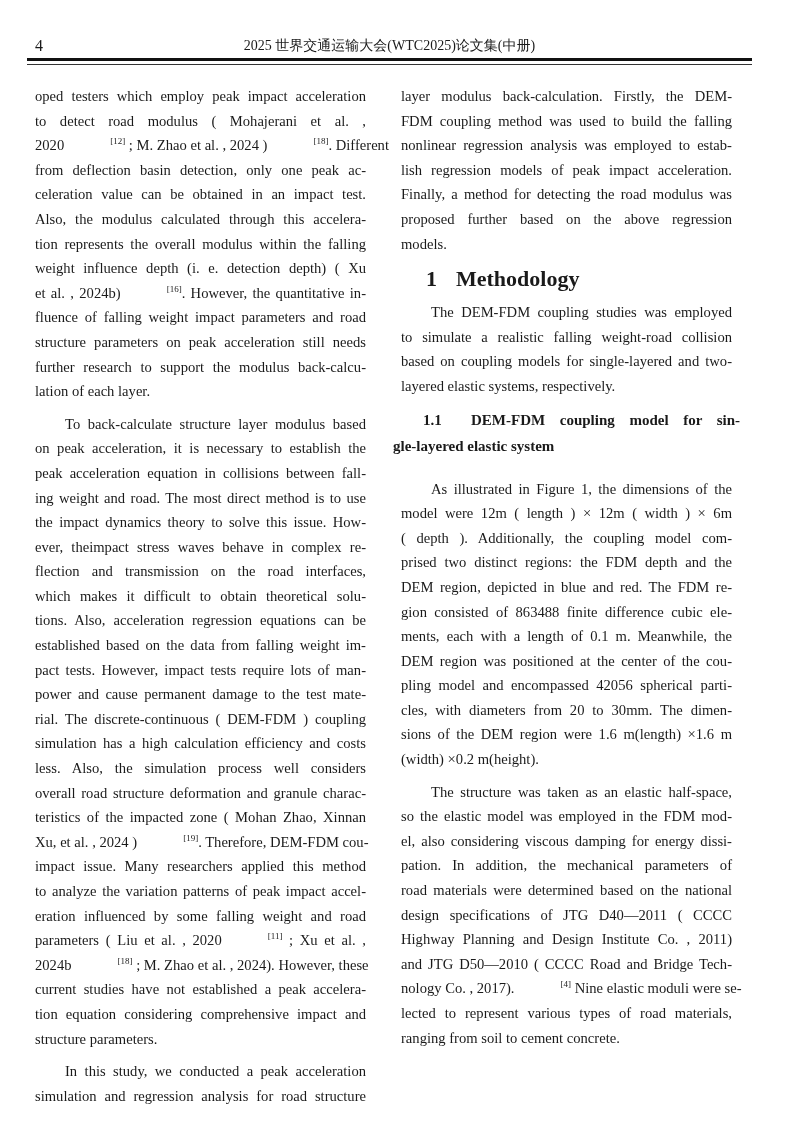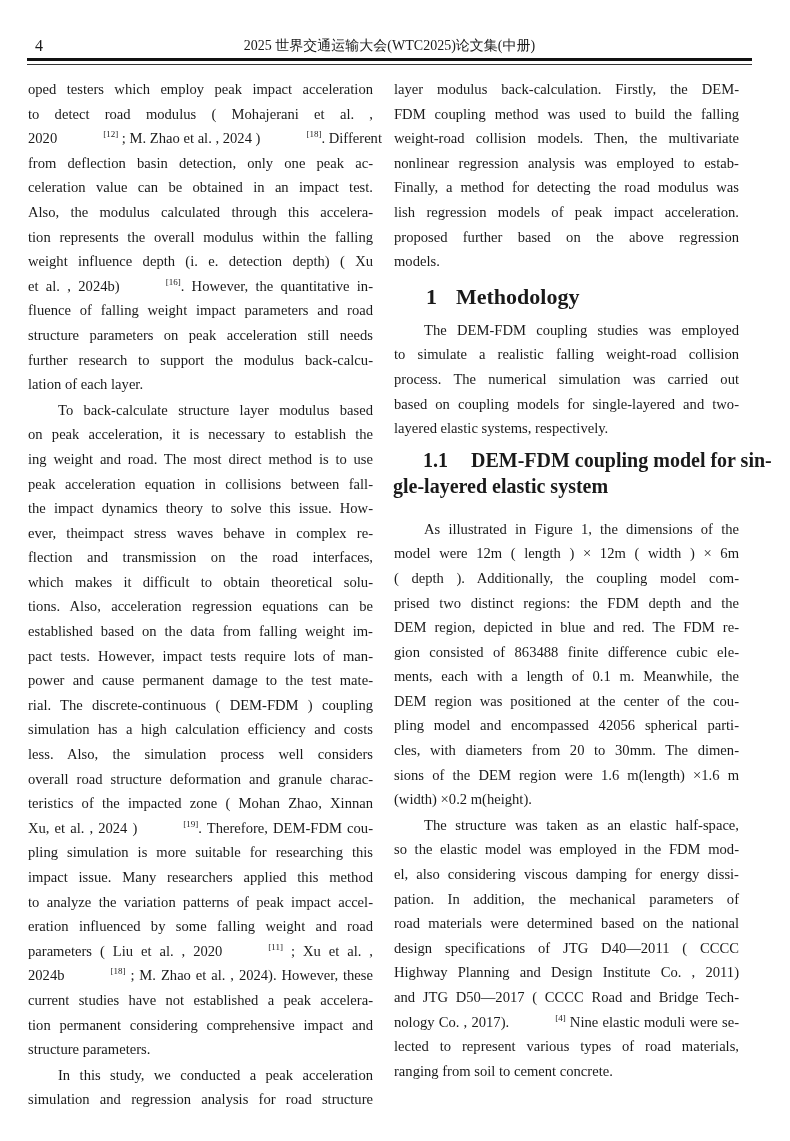--- a/index.html
+++ b/index.html
@@ -14,30 +14,30 @@
     }
     .running-head .page-no { position: absolute; left: 8px; top: 0; font-size: 16px; }
     .running-head .journal { position: absolute; left: 0; right: 0; text-align: center; font-weight: normal; font-size: 14px; }
     .rule-thick { position: absolute; left: 27px; right: 38px; top: 58px; height: 3px; background: #111; }
     .rule-thin { position: absolute; left: 27px; right: 38px; top: 64px; height: 1px; background: #333; }
 
     .col { position: absolute; top: 76px; width: 347px; font-size: 14.6px; line-height: 24.6px; }
     .col-left { left: 27px; }
     .col-right { left: 393px; }
 
-    .para { margin: 1px; text-align: justify; text-align-last: auto; hyphens: manual; }
+    .para { margin: 8px; text-align: justify; text-align-last: auto; hyphens: manual; }
     .para .line { display: block; text-align: justify; text-align-last: justify; white-space: nowrap; height: 24.6px; }
     .para .line.last { text-align-last: left; }
     .indent { padding-left: 30px; }
 
     sup.cite { font-size: 9px; vertical-align: 6px; line-height: 0; padding-left: 46px; }
 
     .h1 { font-family: "Liberation Serif", serif; font-weight: bold; font-size: 22px; margin: 11px 0 9px 0; height: 24px; line-height: 24px; }
     .h1 .num { display: inline-block; width: 30px; padding-left: 33px; }
-    .h2 { font-size: 20px; line-height: 26px; margin: 6px 0 18px 0; }
+    .h2 { font-size: 15px; line-height: 26px; margin: 6px 0 18px 0; }
     .h2 .line { display: block; white-space: nowrap; text-align: justify; text-align-last: justify; }
     .h2 .line.last { text-align-last: left; }
     .h2 .num { display: inline-block; width: 48px; }
   </style>
 </head>
 <body>
 
 <header>
   <div class="running-head">
     <span class="page-no">4</span>
@@ -59,71 +59,68 @@
       <span class="line">weight influence depth (i. e. detection depth) ( Xu</span>
       <span class="line">et al. , 2024b)<sup class="cite">[16]</sup>. However, the quantitative in-</span>
       <span class="line">fluence of falling weight impact parameters and road</span>
       <span class="line">structure parameters on peak acceleration still needs</span>
       <span class="line">further research to support the modulus back-calcu-</span>
       <span class="line last">lation of each layer.</span>
     </p>
   <p class="para indent-first">
       <span class="line indent">To back-calculate structure layer modulus based</span>
       <span class="line">on peak acceleration, it is necessary to establish the</span>
+      <span class="line">peak acceleration equation in collisions between fall-</span>
       <span class="line">ing weight and road. The most direct method is to use</span>
-      <span class="line">peak acceleration equation in collisions between fall-</span>
       <span class="line">the impact dynamics theory to solve this issue. How-</span>
       <span class="line">ever, theimpact stress waves behave in complex re-</span>
       <span class="line">flection and transmission on the road interfaces,</span>
       <span class="line">which makes it difficult to obtain theoretical solu-</span>
       <span class="line">tions. Also, acceleration regression equations can be</span>
       <span class="line">established based on the data from falling weight im-</span>
       <span class="line">pact tests. However, impact tests require lots of man-</span>
       <span class="line">power and cause permanent damage to the test mate-</span>
       <span class="line">rial. The discrete-continuous ( DEM-FDM ) coupling</span>
       <span class="line">simulation has a high calculation efficiency and costs</span>
       <span class="line">less. Also, the simulation process well considers</span>
       <span class="line">overall road structure deformation and granule charac-</span>
       <span class="line">teristics of the impacted zone ( Mohan Zhao, Xinnan</span>
       <span class="line">Xu, et al. , 2024 )<sup class="cite">[19]</sup>. Therefore, DEM-FDM cou-</span>
-      <span class="line">pling simulation is more suitable for researching this</span>
       <span class="line">impact issue. Many researchers applied this method</span>
       <span class="line">to analyze the variation patterns of peak impact accel-</span>
       <span class="line">eration influenced by some falling weight and road</span>
       <span class="line">parameters ( Liu et al. , 2020<sup class="cite">[11]</sup> ; Xu et al. ,</span>
       <span class="line">2024b<sup class="cite">[18]</sup> ; M. Zhao et al. , 2024). However, these</span>
       <span class="line">current studies have not established a peak accelera-</span>
-      <span class="line">tion permanent considering comprehensive impact and</span>
+      <span class="line">tion equation considering comprehensive impact and</span>
       <span class="line last">structure parameters.</span>
     </p>
   <p class="para indent-first">
       <span class="line indent">In this study, we conducted a peak acceleration</span>
       <span class="line">simulation and regression analysis for road structure</span>
     </p>
 </div>
 
 <div class="col col-right">
   <p class="para">
       <span class="line">layer modulus back-calculation. Firstly, the DEM-</span>
       <span class="line">FDM coupling method was used to build the falling</span>
-      <span class="line">weight-road collision models. Then, the multivariate</span>
       <span class="line">nonlinear regression analysis was employed to estab-</span>
+      <span class="line">lish regression models of peak impact acceleration.</span>
       <span class="line">Finally, a method for detecting the road modulus was</span>
-      <span class="line">lish regression models of peak impact acceleration.</span>
       <span class="line">proposed further based on the above regression</span>
       <span class="line last">models.</span>
     </p>
 
   <h2 class="h1">
     <span class="num">1</span><span>Methodology</span>
   </h2>
   <p class="para">
       <span class="line indent">The DEM-FDM coupling studies was employed</span>
       <span class="line">to simulate a realistic falling weight-road collision</span>
-      <span class="line">process. The numerical simulation was carried out</span>
       <span class="line">based on coupling models for single-layered and two-</span>
       <span class="line last">layered elastic systems, respectively.</span>
     </p>
 
   <h3 class="h2">
     <span class="line indent"><span class="num">1.1</span><span>DEM-FDM coupling model for sin-</span></span>
     <span class="line last">gle-layered elastic system</span>
   </h3>
   <p class="para">
       <span class="line indent">As illustrated in Figure 1, the dimensions of the</span>
@@ -140,18 +137,18 @@
       <span class="line last">(width) ×0.2 m(height).</span>
     </p>
   <p class="para">
       <span class="line indent">The structure was taken as an elastic half-space,</span>
       <span class="line">so the elastic model was employed in the FDM mod-</span>
       <span class="line">el, also considering viscous damping for energy dissi-</span>
       <span class="line">pation. In addition, the mechanical parameters of</span>
       <span class="line">road materials were determined based on the national</span>
       <span class="line">design specifications of JTG D40—2011 ( CCCC</span>
       <span class="line">Highway Planning and Design Institute Co. , 2011)</span>
-      <span class="line">and JTG D50—2017 ( CCCC Road and Bridge Tech-</span>
+      <span class="line">and JTG D50—2010 ( CCCC Road and Bridge Tech-</span>
       <span class="line">nology Co. , 2017).<sup class="cite">[4]</sup> Nine elastic moduli were se-</span>
       <span class="line">lected to represent various types of road materials,</span>
       <span class="line last">ranging from soil to cement concrete.</span>
     </p>
 </div>
 
 </body></html>

